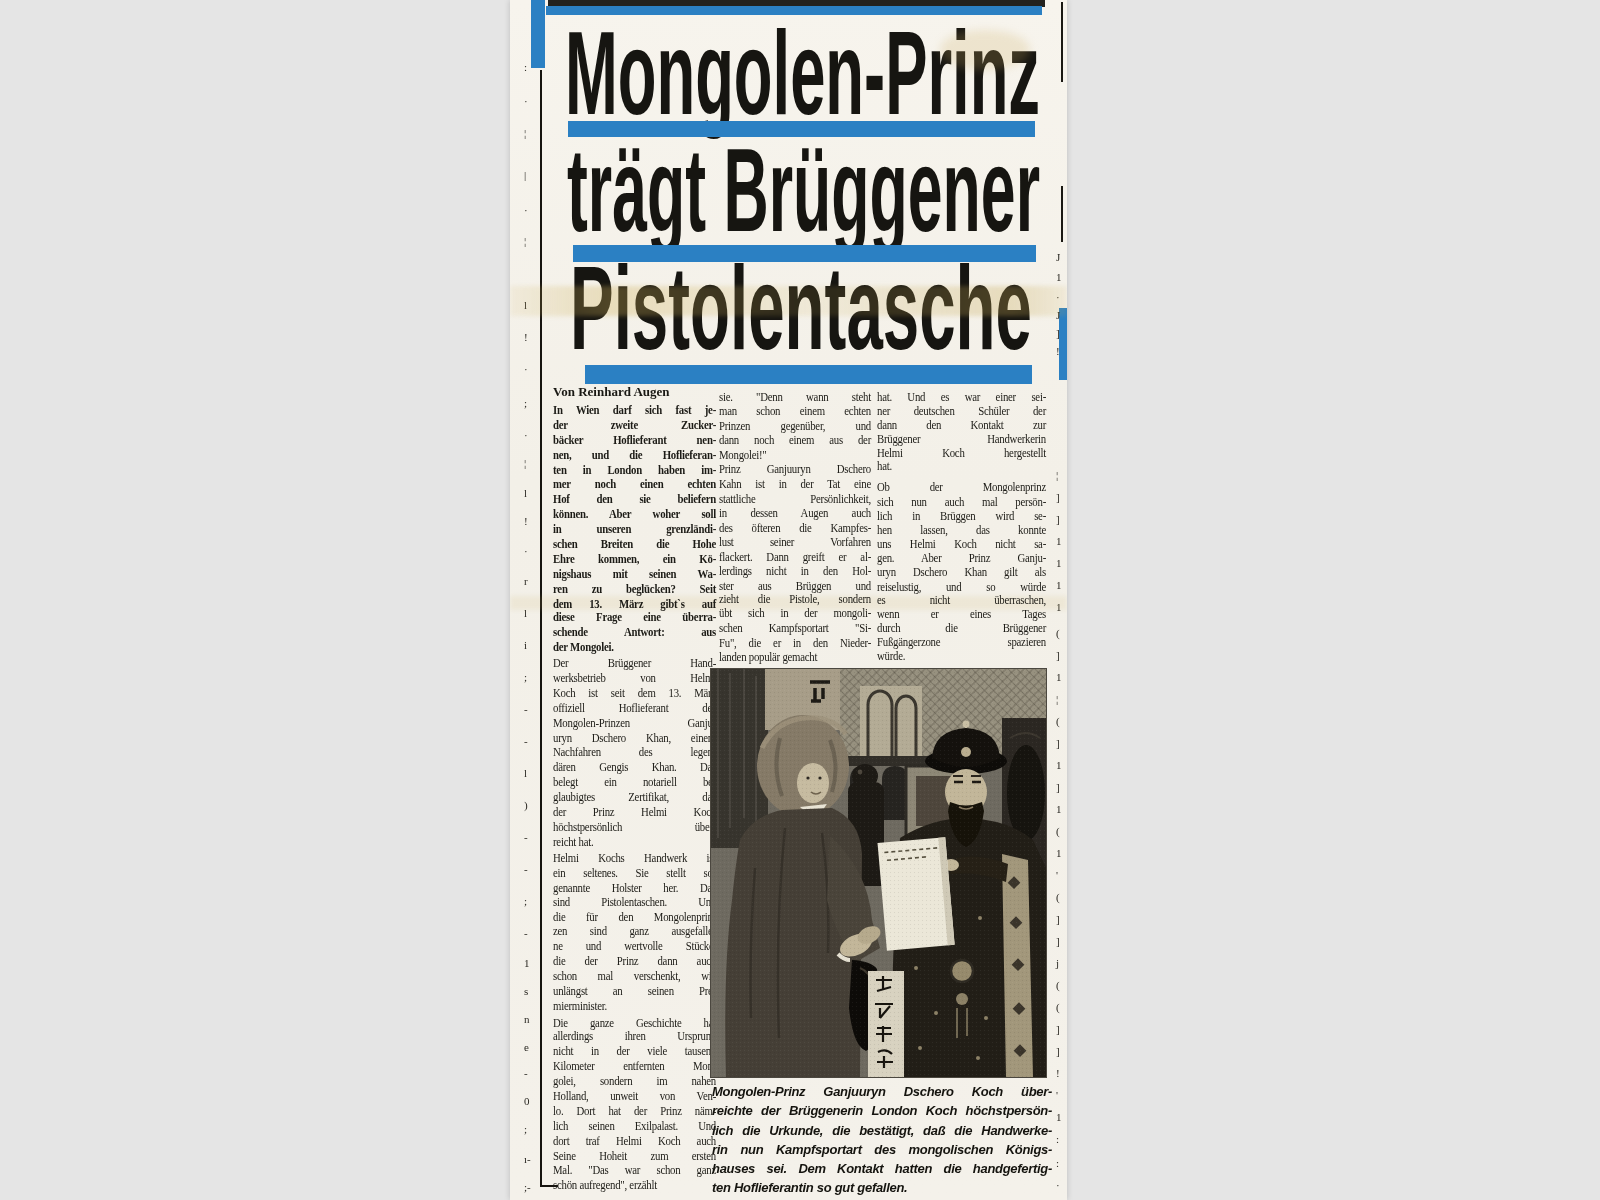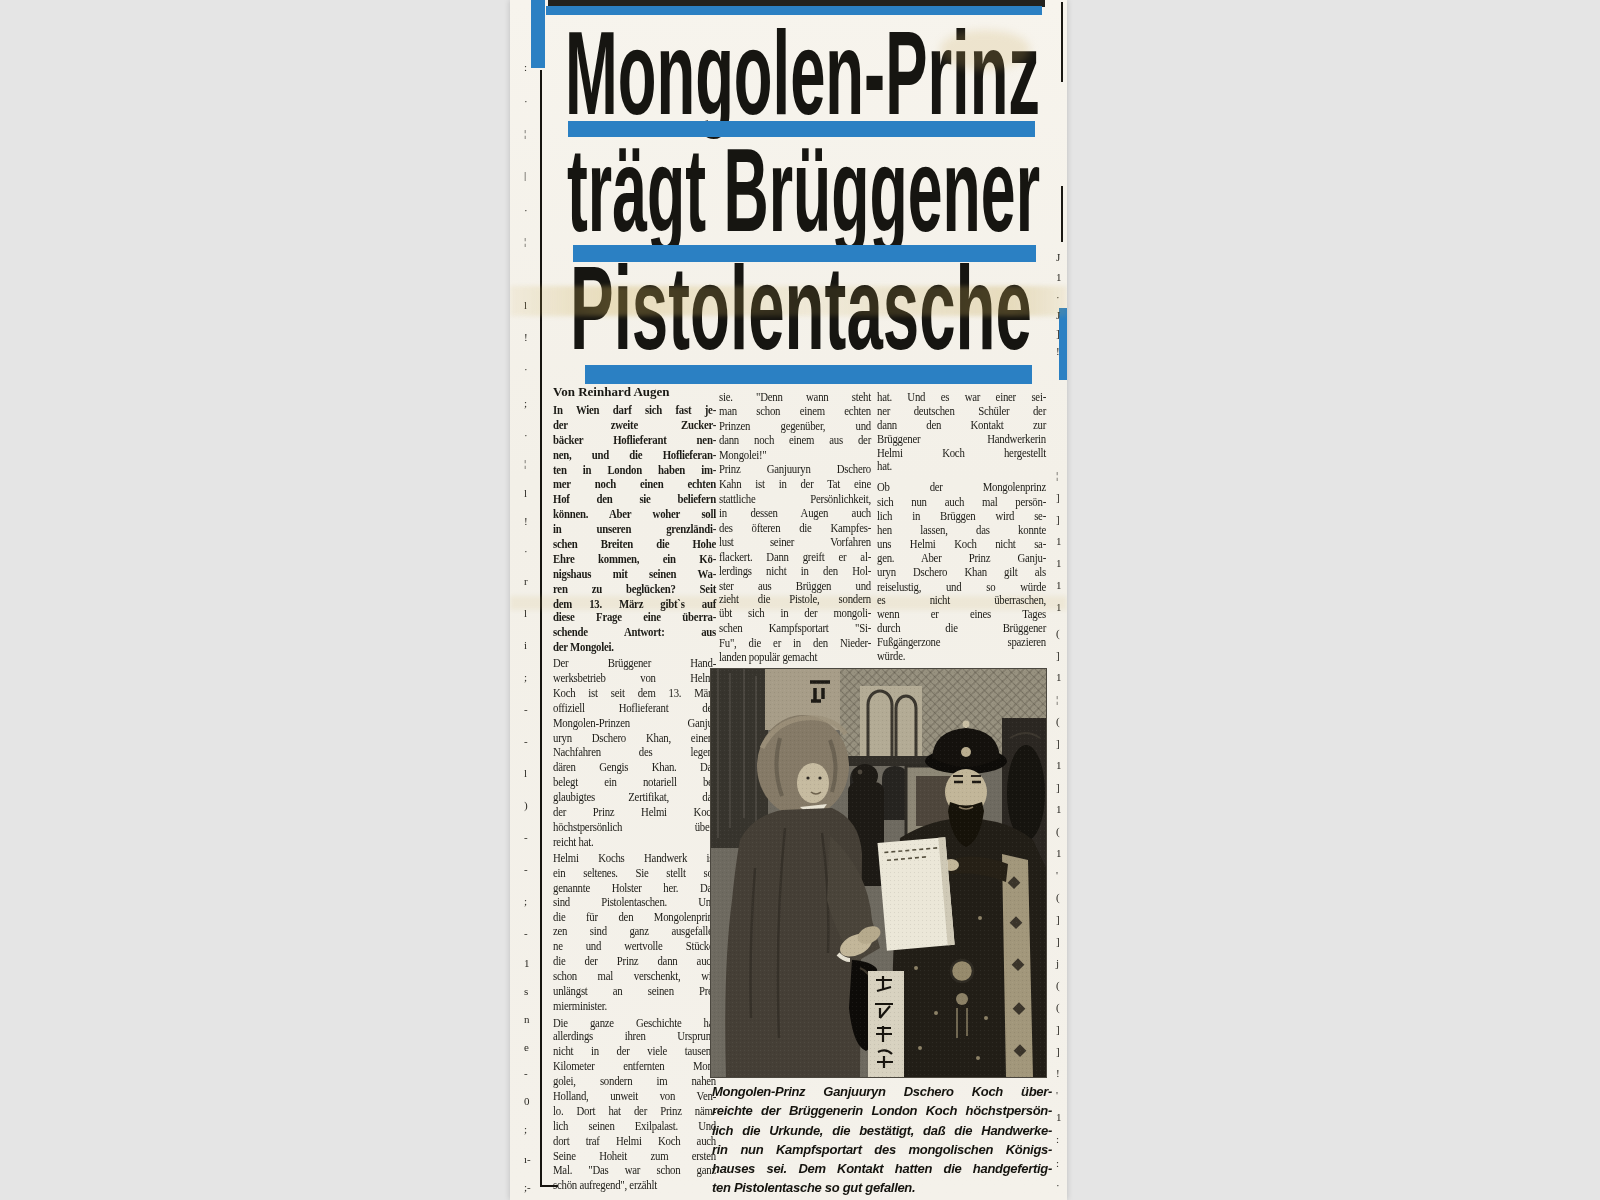--- a/index.html
+++ b/index.html
@@ -386,16 +386,16 @@
       <rect width="337" height="410" fill="url(#grainP)" opacity="0.55"></rect>
       <rect x="0.5" y="0.5" width="336" height="409" fill="none" stroke="#4b473f" stroke-width="1"></rect>
     </svg>
 
     <div id="caption">
         <div class="tl">Mongolen-Prinz Ganjuuryn Dschero Koch über-</div>
         <div class="tl">reichte der Brüggenerin London Koch höchstpersön-</div>
         <div class="tl">lich die Urkunde, die bestätigt, daß die Handwerke-</div>
         <div class="tl">rin nun Kampfsportart des mongolischen Königs-</div>
         <div class="tl">hauses sei. Dem Kontakt hatten die handgefertig-</div>
-        <div class="tl last">ten Pistolentasche so gut gefallen.</div>
+        <div class="tl last">ten Hoflieferantin so gut gefallen.</div>
       </div>
   </div>
 </div>
 
 </body></html>

